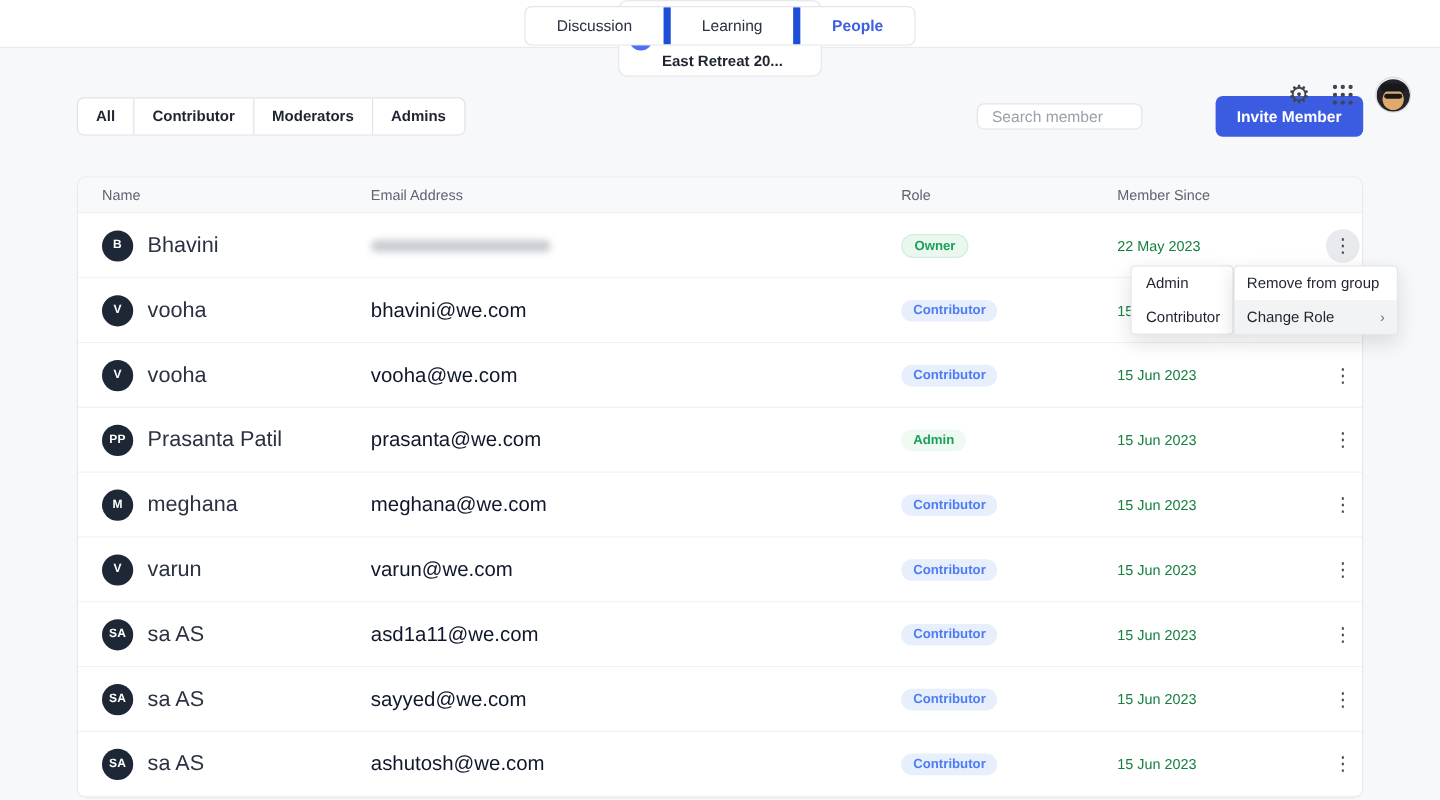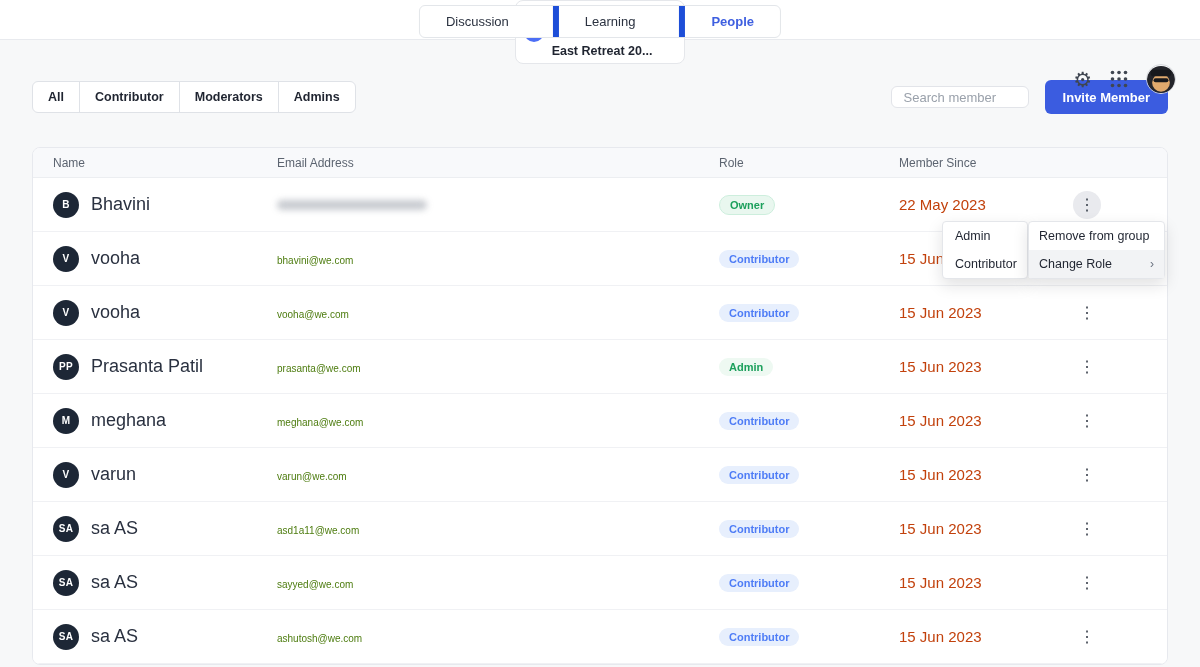--- a/index.html
+++ b/index.html
@@ -27,60 +27,60 @@
     width:20px; height:20px; border-radius:50%;
     background:#4c6ef5; color:#fff; font-size:8px; font-weight:bold;
     display:flex; align-items:center; justify-content:center; flex:0 0 auto;
   }
   .group-name { font-size:12.5px; font-weight:bold; color:#1f2430; white-space:nowrap;margin-top:38px; }
   .sel-chevron { display:flex; align-items:center; margin-left:2px; }
 
   .nav-tabs {
     position:absolute; left:50%; transform:translateX(-50%); top:5px;
     display:flex; border:1px solid #e3e6ea; border-radius:6px;
-    background:#fff; overflow:hidden;gap:18px;
+    background:#fff; overflow:hidden;
   }
   .tab {
     padding:8px 26px; font-size:13px; color:#2b3240;
     border-left:6px solid #1d4ed8; cursor:pointer; white-space:nowrap;
   }
   .tab:first-child { border-left:none; }
   .tab.active { color:#3e5fe0; font-weight:bold; }
 
   .topbar-right { margin-left:auto; display:flex; align-items:center; gap:18px; }
   .gear { font-size:21px; color:#3f4651; line-height:1; cursor:pointer; }
   .apps-grid { display:flex; cursor:pointer; }
   .user-avatar {
     width:30px; height:30px; border-radius:50%; overflow:hidden;
     border:1px solid #d8dadf; cursor:pointer; display:flex;
   }
 
   
-  .content { padding:0 32px; }
+  .content { padding:0 64px; }
   .toolbar { margin-top:40px; display:flex; align-items:center; }
   .filters {
     display:flex; border:1px solid #dfe2e7; border-radius:6px;
     overflow:hidden; background:#fff;
   }
   .filter {
     padding:8px 15px; font-size:12.5px; font-weight:bold; color:#1f2430;
     border-left:1px solid #dfe2e7; cursor:pointer; white-space:nowrap;
   }
   .filter:first-child { border-left:none; }
   .toolbar-right { margin-left:auto; display:flex; align-items:center; gap:16px; }
   .search {
     width:138px; height:22px; border:1px solid #e2e4e9; border-radius:6px;
     padding:0 12px; font-size:13px; color:#333; background:#fff; outline:none;
     font-family:"Liberation Sans", sans-serif;
   }
   .search::placeholder { color:#9aa1ab; }
   .invite-btn {
     height:34px; padding:0 18px; background:#3b5ce0; color:#fff;
     border:none; border-radius:6px; font-size:13px; font-weight:bold;
-    cursor:pointer; font-family:"Liberation Sans", sans-serif;
+    cursor:pointer; font-family:"Liberation Sans", sans-serif;margin-left:45px;
   }
 
   
   .card {
     margin-top:33px; background:#fff;
     border:1px solid #e7e9ee; border-radius:8px; overflow:hidden;
   }
   .row-grid {
     display:grid; grid-template-columns:224px 442px 180px 174px 1fr;
     align-items:center; padding:0 20px;
@@ -88,33 +88,33 @@
   .thead { height:30px; background:#f8f9fb; border-bottom:1px solid #eceef1; }
   .th { font-size:12px; color:#5c6470; }
   .trow { height:54px; border-bottom:1px solid #f0f1f4; background:#fff; }
   .name-cell { display:flex; align-items:center; gap:12px; }
   .avatar-initials {
     width:26px; height:26px; border-radius:50%; background:#1d2736;
     color:#fff; font-size:10px; font-weight:bold; letter-spacing:.3px;
     display:flex; align-items:center; justify-content:center; flex:0 0 auto;
   }
   .member-name { font-size:18px; color:#2a3140; }
-  .email { font-size:10px; color:#4d7c0f; }
+  .email { font-size:17px; color:#0f172a; }
   .blur-bar {
     width:150px; height:10px; border-radius:5px;
     background:#b6bac1; filter:blur(3px); opacity:.75;
   }
   .badge {
     display:inline-block; font-size:11px; font-weight:bold;
     padding:3px 10px; border-radius:10px;
   }
   .badge.contributor { color:#4e7cf6; background:#e7effd; }
   .badge.owner { color:#1ca05c; background:#e9f7ef; border:1px solid #cdeedd; }
   .badge.admin  { color:#1ca05c; background:#eef9f2; }
-  .date { font-size:15px; color:#c2410c; }
+  .date { font-size:12px; color:#15803d; }
   .actions { display:flex; }
   .kebab {
     width:28px; height:28px; border-radius:50%;
     display:flex; align-items:center; justify-content:center;
     font-size:16px; color:#3f4651; cursor:pointer;
   }
   .kebab.active { background:#e9eaee; }
 
   
   .menu-box, .submenu-box {

